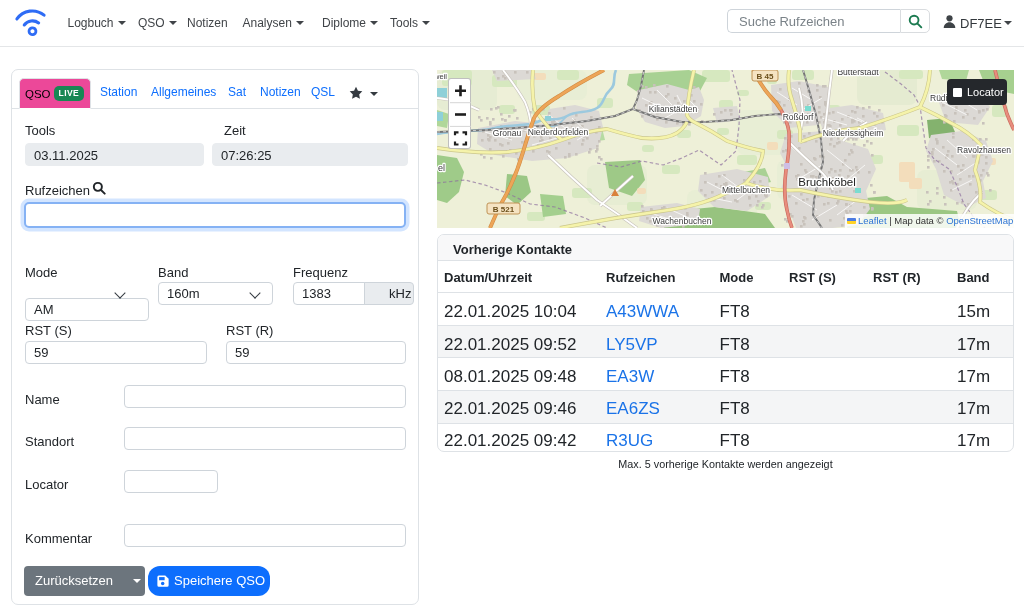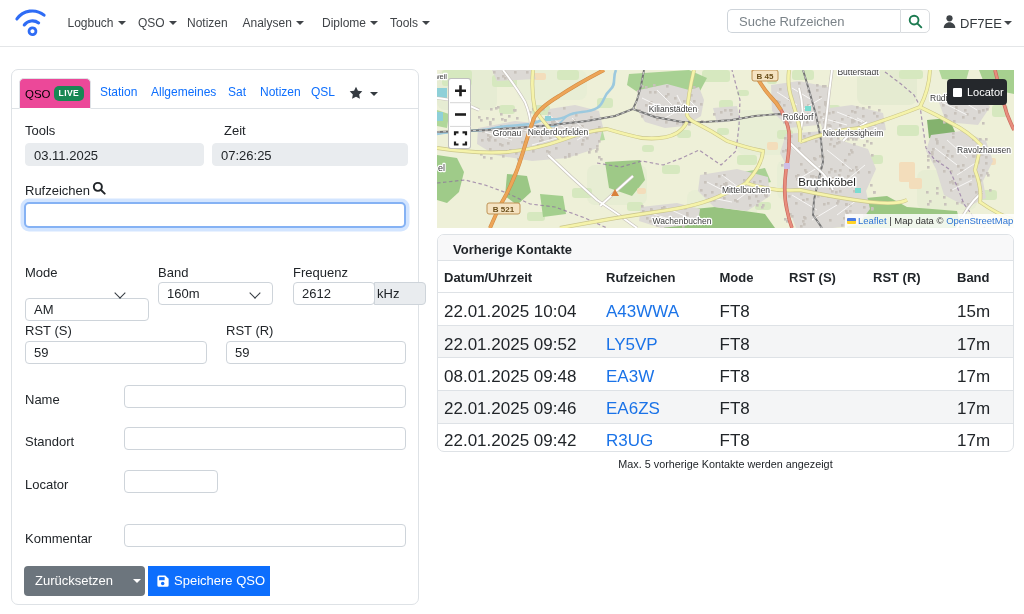--- a/index.html
+++ b/index.html
@@ -90,41 +90,41 @@
     </svg>
   <div class="abs" style="left:12px;top:132px;width:382px;height:26px;border:2px solid #85b2f4;border-radius:5px;background:#fff;box-shadow:0 0 0 3.5px rgba(13,110,253,.18)"></div>
 
   <label style="left:13px;top:195px">Mode</label>
   <div class="sel" style="left:13px;top:228px;width:124px">AM</div>
   <div class="chev" style="left:104px;top:219px"></div>
   <label style="left:146px;top:195px">Band</label>
   <div class="sel" style="left:146px;top:212px;width:115px">160m</div>
   <div class="chev" style="left:239px;top:219px"></div>
   <label style="left:281px;top:195px">Frequenz</label>
-  <div class="inp" style="left:281px;top:212px;width:82px">2612</div>
-  <div class="inp" style="left:362px;top:212px;width:52px;background:#e9ecef;border-radius:0 4px 4px 0;padding:0 2px">kHz</div>
+  <div class="inp" style="left:281px;top:212px;width:82px">1383</div>
+  <div class="inp" style="left:352px;top:212px;width:26px;background:#e9ecef;border-radius:0 4px 4px 0;padding:0 24px">kHz</div>
 
   <label style="left:13px;top:253px">RST (S)</label>
   <div class="inp" style="left:13px;top:271px;width:182px">59</div>
   <label style="left:214px;top:253px">RST (R)</label>
   <div class="inp" style="left:214px;top:271px;width:180px">59</div>
 
   <label style="left:13px;top:322px">Name</label>
   <div class="inp" style="left:112px;top:315px;width:282px"></div>
   <label style="left:13px;top:364px">Standort</label>
   <div class="inp" style="left:112px;top:357px;width:282px"></div>
   <label style="left:13px;top:407px">Locator</label>
   <div class="inp" style="left:112px;top:400px;width:94px"></div>
   <label style="left:13px;top:461px">Kommentar</label>
   <div class="inp" style="left:112px;top:454px;width:282px"></div>
 
   <div class="abs" style="left:12px;top:496px;width:100px;height:30px;background:#6c757d;border-radius:4px 0 0 4px;color:#fff;font-size:13px;line-height:30px;text-align:center">Zurücksetzen</div>
   <div class="abs" style="left:112px;top:496px;width:21px;height:30px;background:#6c757d;border-radius:0 4px 4px 0"></div>
   <span class="caret" style="position:absolute;left:117px;top:509px;border-top-color:#fff"></span>
-  <div class="abs" style="left:136px;top:496px;width:122px;height:30px;background:#0d6efd;border-radius:0;color:#fff;font-size:13px;line-height:30px">
+  <div class="abs" style="left:136px;top:496px;width:122px;height:30px;background:#0d6efd;border-radius:12px;color:#fff;font-size:13px;line-height:30px">
     <svg style="vertical-align:-2px;margin:0 5px 0 9px" width="12" height="12" viewBox="0 0 16 16">
         <path d="M2.5 0.5 h8.5 L15.5 5 V13.5 a2 2 0 0 1 -2 2 H2.5 a2 2 0 0 1 -2-2 V2.5 a2 2 0 0 1 2-2z" fill="#fff"></path>
         <rect x="2.8" y="2.8" width="7.4" height="4.2" fill="#0d6efd"></rect>
         <circle cx="7.6" cy="11.2" r="2.3" fill="#0d6efd"></circle>
       </svg>Speichere QSO</div>
 </div>
 
 <div id="map">
 <svg width="577" height="158" viewBox="0 0 577 158">
   <rect width="577" height="158" fill="#eef0d8"></rect>

